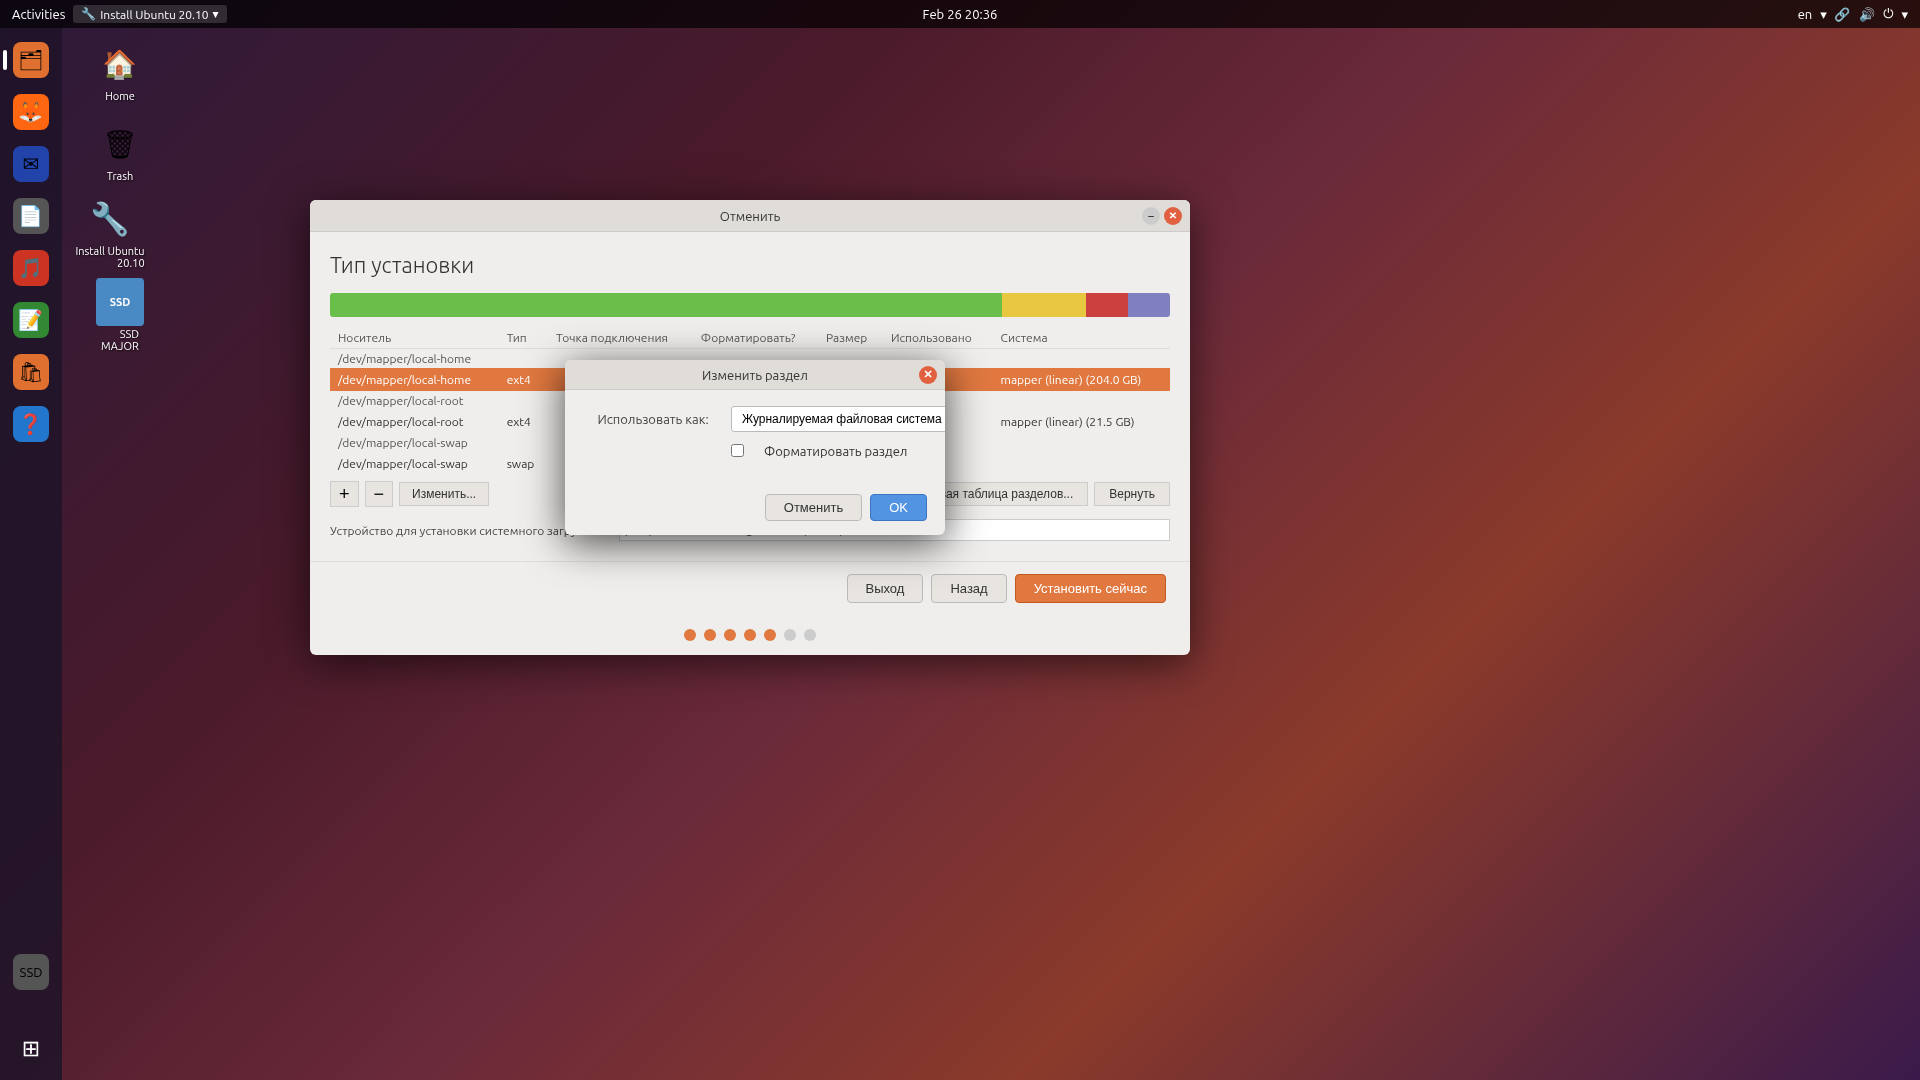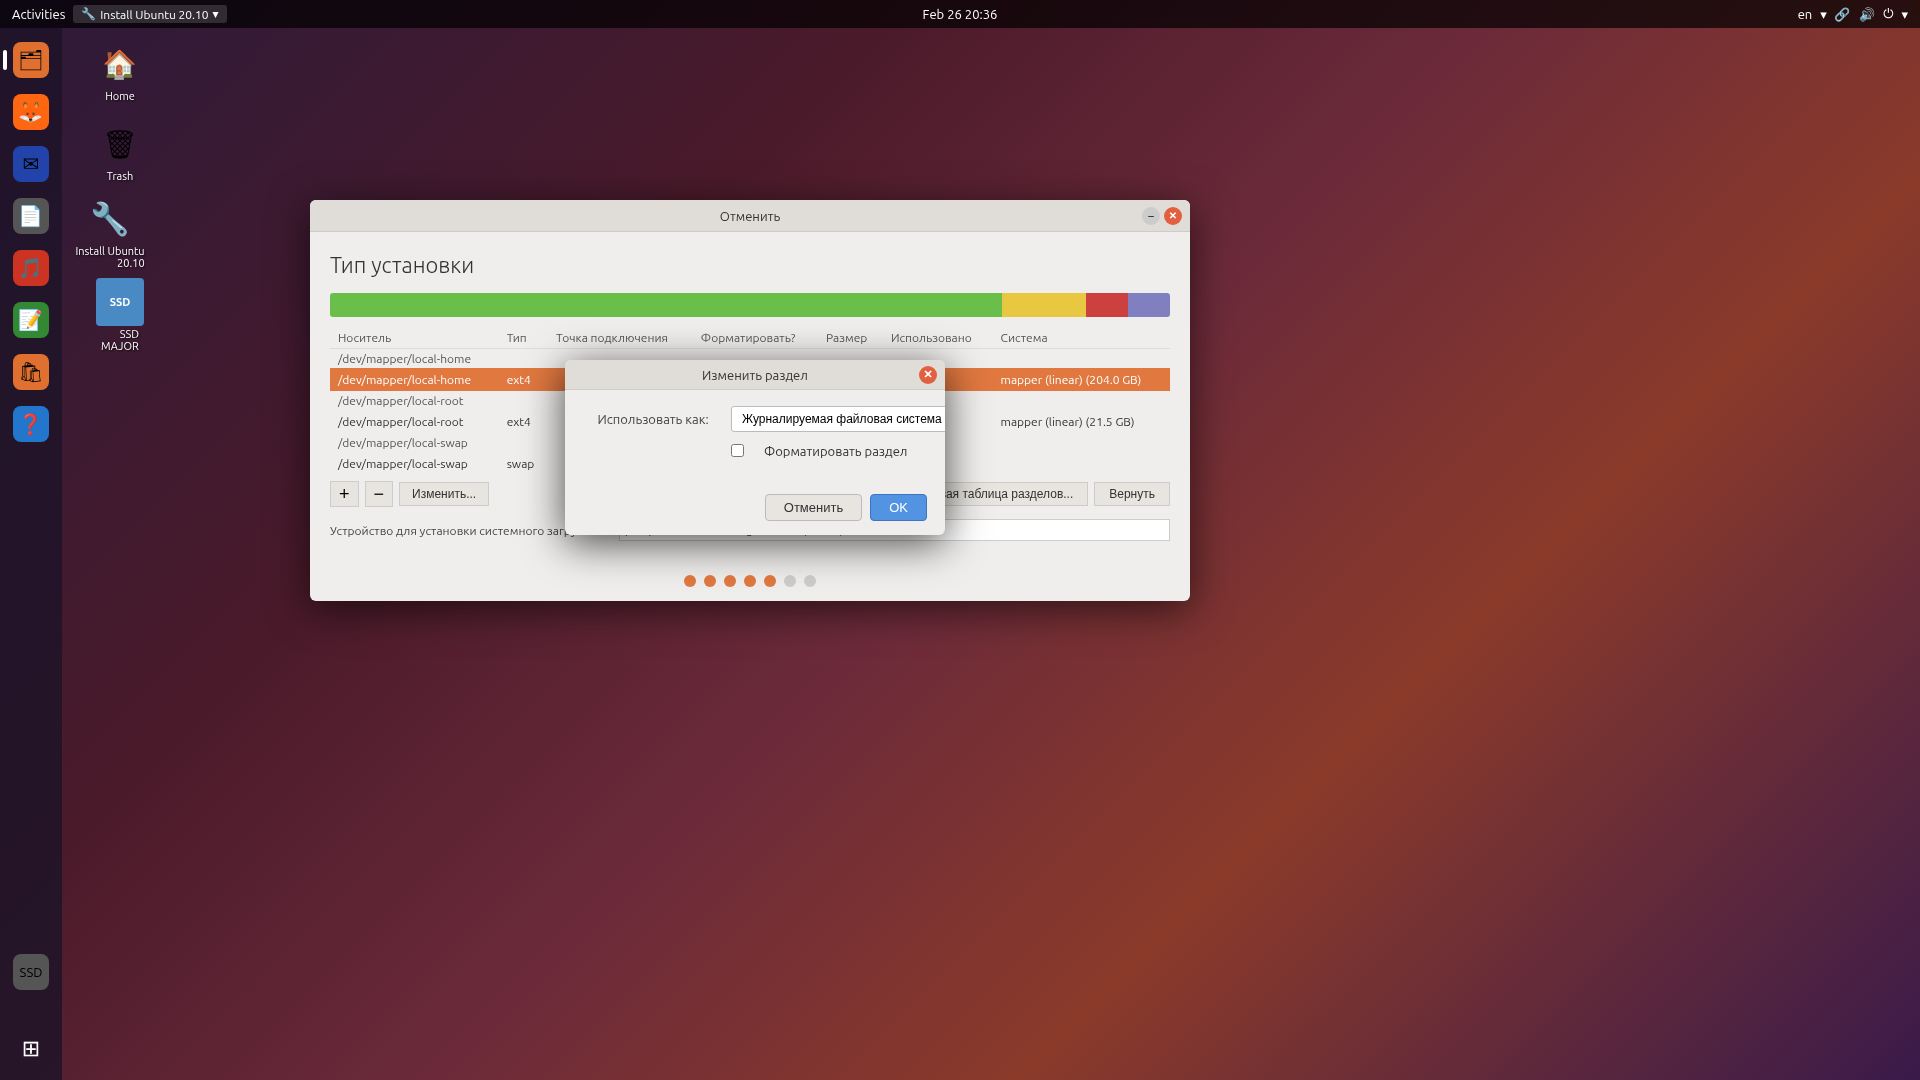--- a/index.html
+++ b/index.html
@@ -562,20 +562,25 @@
       <span>Устройство для установки системного загрузчика:</span>
       <div class="device-select">
         <span>/dev/sda</span>
         &nbsp;
         <span>ATA Samsung SSD 860 (1.0 TB)</span>
         &nbsp;▾
       </div>
     </div>
   </div>
 
+  <div class="installer-footer">
+    <button class="footer-btn">Выход</button>
+    <button class="footer-btn">Назад</button>
+    <button class="footer-btn primary">Установить сейчас</button>
+  </div>
 
   <div class="progress-dots">
     <div class="dot"></div>
     <div class="dot"></div>
     <div class="dot"></div>
     <div class="dot"></div>
     <div class="dot"></div>
     <div class="dot inactive"></div>
     <div class="dot inactive"></div>
   </div>

